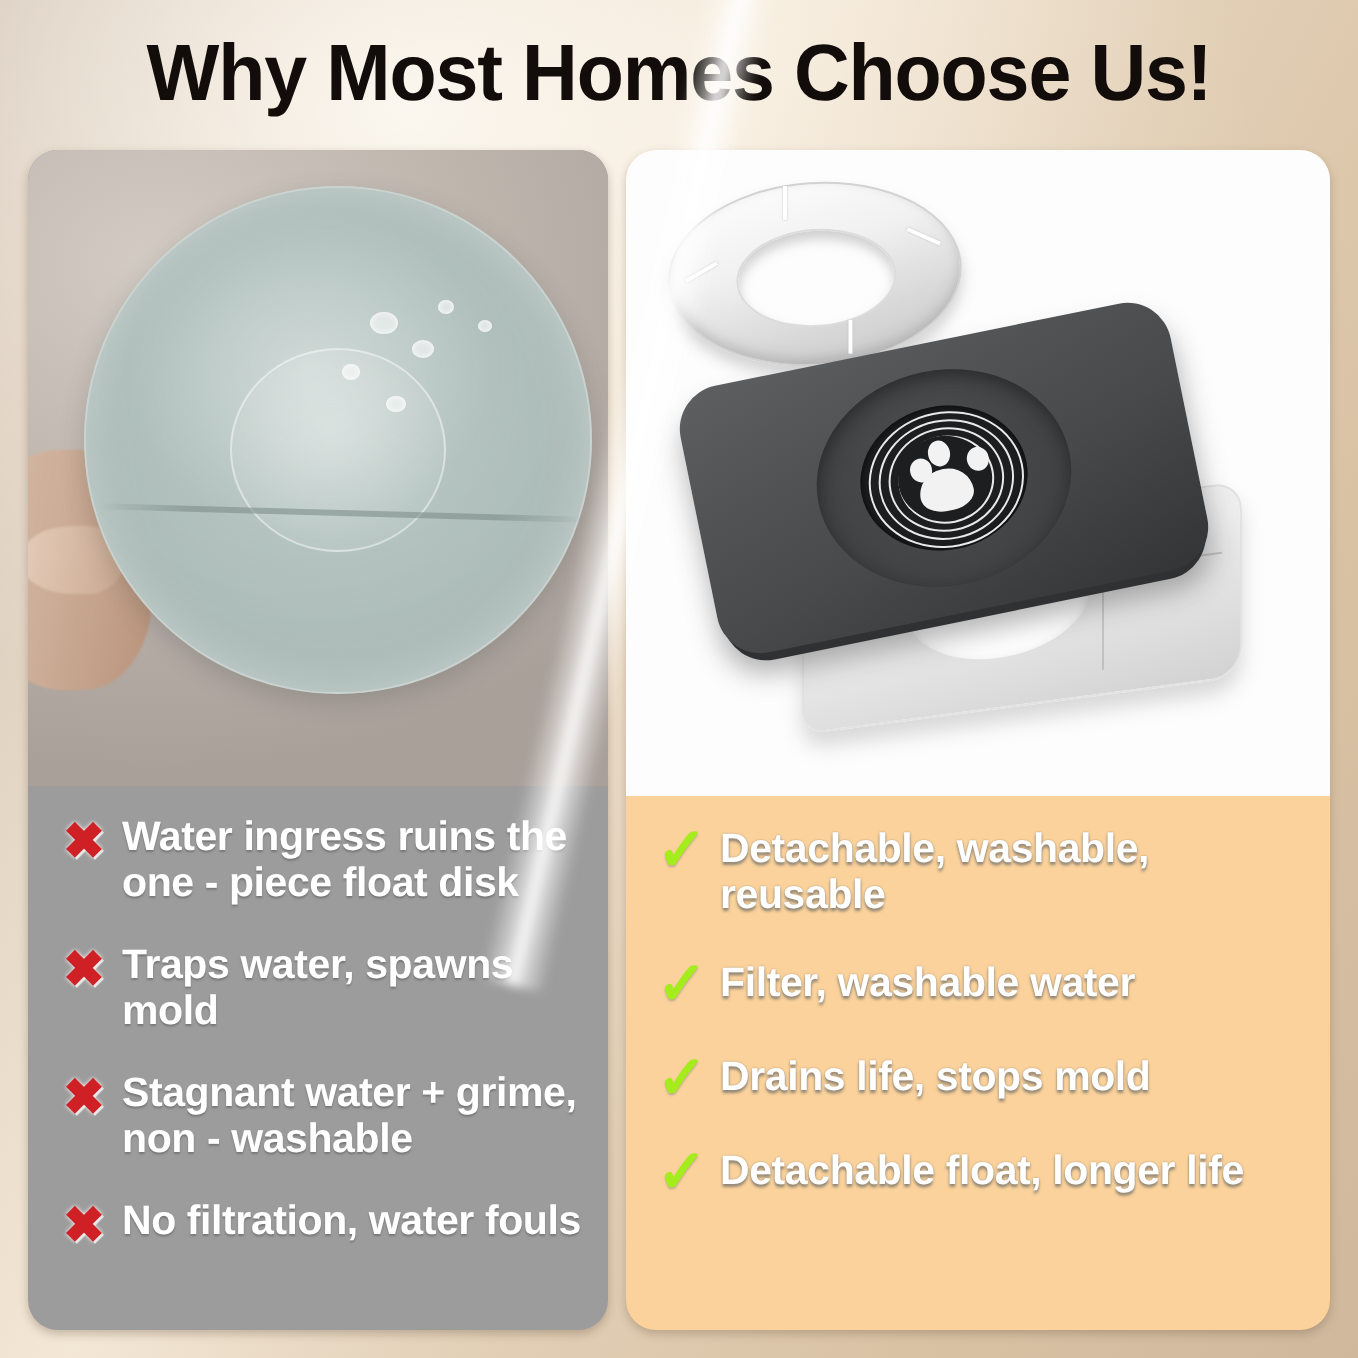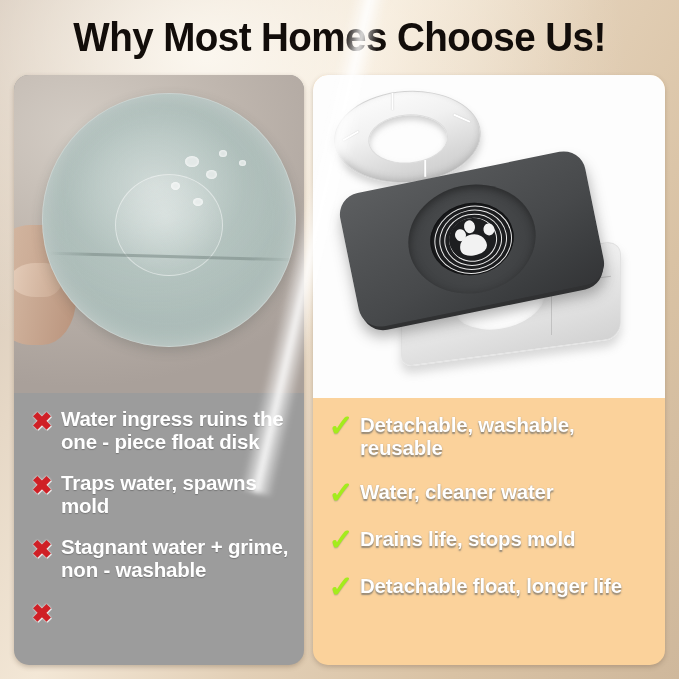--- a/index.html
+++ b/index.html
@@ -299,20 +299,21 @@
       <div class="row">
         <div class="mark mark-x">✖</div>
         <div class="txt txt-left">Traps water, spawns mold</div>
       </div>
       <div class="row">
         <div class="mark mark-x">✖</div>
         <div class="txt txt-left">Stagnant water + grime, non - washable</div>
       </div>
       <div class="row">
         <div class="mark mark-x">✖</div>
+        <div class="txt txt-left">No filtration, water fouls</div>
       </div>
     </div>
   </div>
 
   <div class="panel panel-right">
 
     <div class="photo-right">
 
       <div class="ring">
         <div class="ring-outer"></div>
@@ -348,21 +349,21 @@
       </div>
     </div>
 
     <div class="list list-right">
       <div class="row row-right">
         <div class="mark mark-check">✓</div>
         <div class="txt txt-right">Detachable, washable, reusable</div>
       </div>
       <div class="row row-right">
         <div class="mark mark-check">✓</div>
-        <div class="txt txt-right">Water, cleaner water</div>
+        <div class="txt txt-right">Filter, washable water</div>
       </div>
       <div class="row row-right">
         <div class="mark mark-check">✓</div>
         <div class="txt txt-right">Drains life, stops mold</div>
       </div>
       <div class="row row-right">
         <div class="mark mark-check">✓</div>
         <div class="txt txt-right">Detachable float, longer life</div>
       </div>
     </div>

